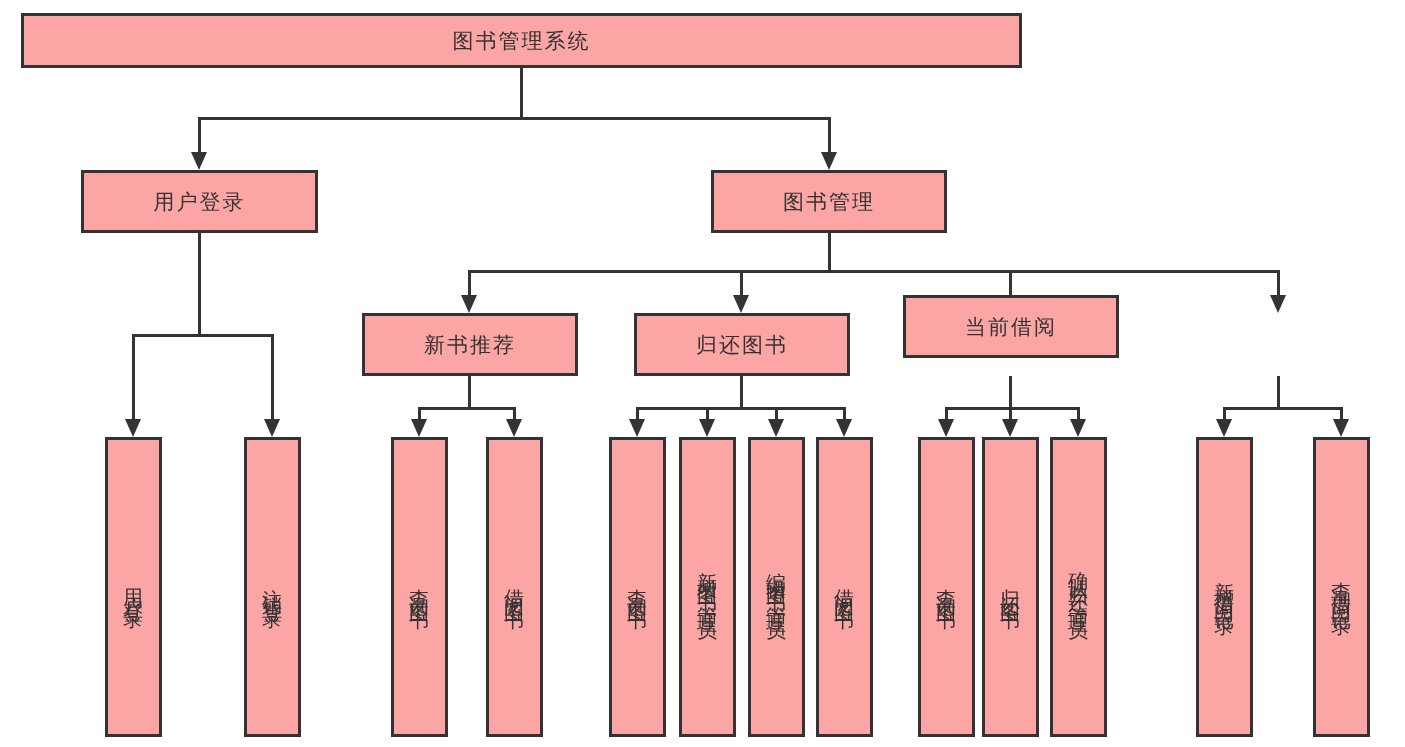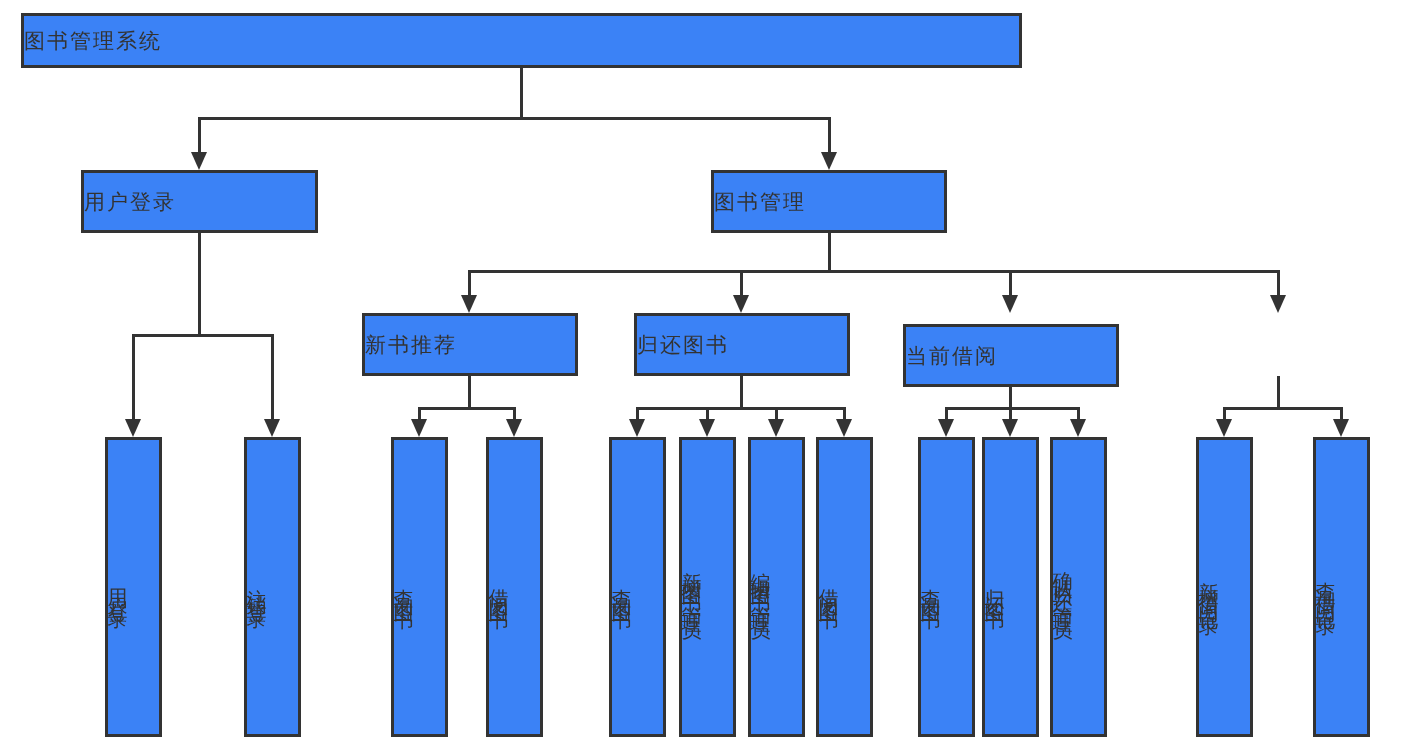--- a/index.html
+++ b/index.html
@@ -7,23 +7,24 @@
     position:relative;
     width:1405px;height:747px;
     background:#ffffff;
     font-family:"Liberation Sans","DejaVu Sans",sans-serif;
     overflow:hidden;
   }
   .box{
     position:absolute;
     box-sizing:border-box;
     border:3px solid #333333;
-    background:#3b82f6;
+    background:#fca5a5;
     display:flex;
     align-items:center;
+    justify-content:center;
     color:#333333;
     z-index:2;
   }
   .hlabel{
     font-size:21px;
     letter-spacing:2px;
     white-space:nowrap;
     color:#333333;
   }
   .vlabel{
@@ -71,21 +72,21 @@
   <div class="box" style="left:362px;top:313px;width:216px;height:63px;">
     <span class="hlabel">新书推荐</span>
   </div>
 
   <div class="box" style="left:711px;top:170px;width:236px;height:63px;">
     <span class="hlabel">图书管理</span>
   </div>
   <div class="box" style="left:634px;top:313px;width:216px;height:63px;">
     <span class="hlabel">归还图书</span>
   </div>
-  <div class="box" style="left:903px;top:324px;width:216px;height:63px;">
+  <div class="box" style="left:903px;top:295px;width:216px;height:63px;">
     <span class="hlabel">当前借阅</span>
   </div>
 
   <div class="box" style="left:105px;top:437px;width:57px;height:300px;">
     <span class="vlabel">用户登录</span>
   </div>
   <div class="box" style="left:244px;top:437px;width:57px;height:300px;">
     <span class="vlabel">注销登录</span>
   </div>
 

